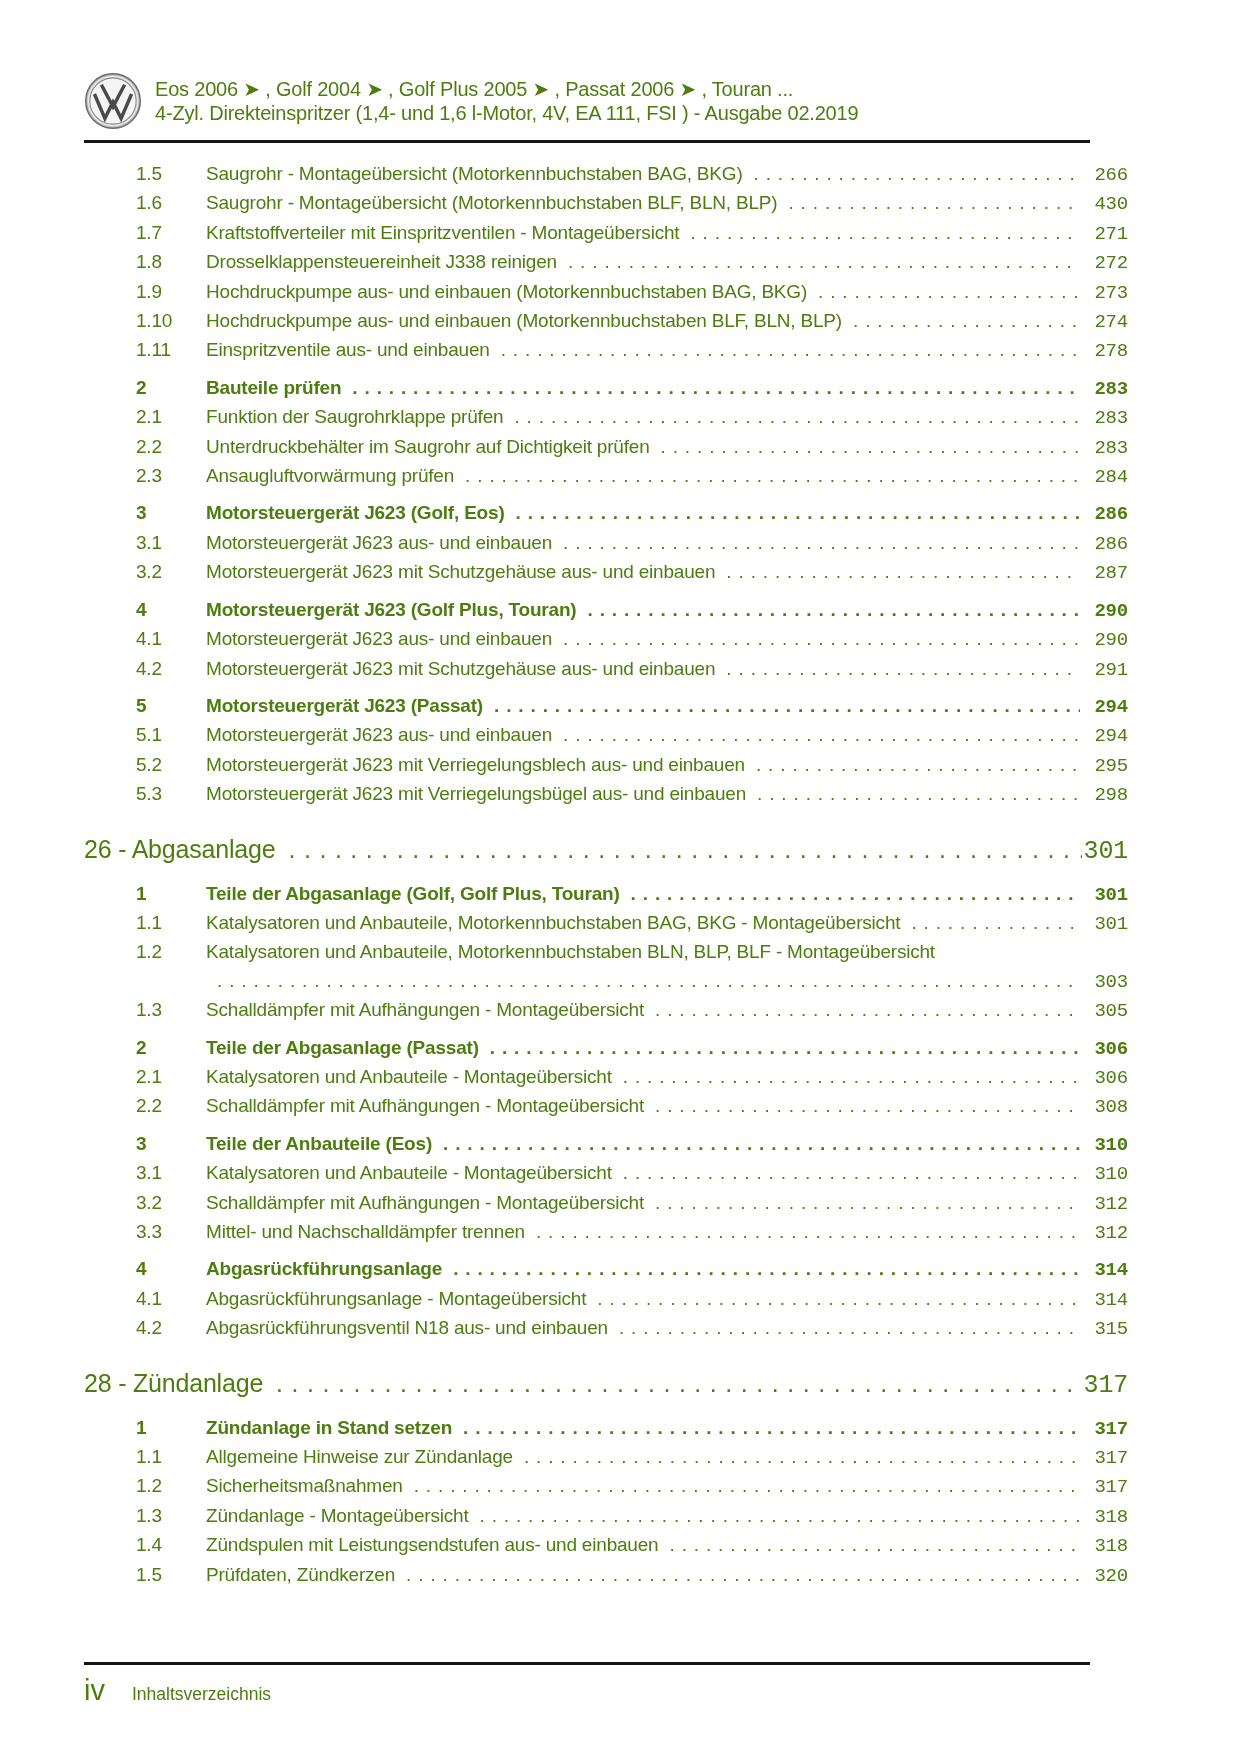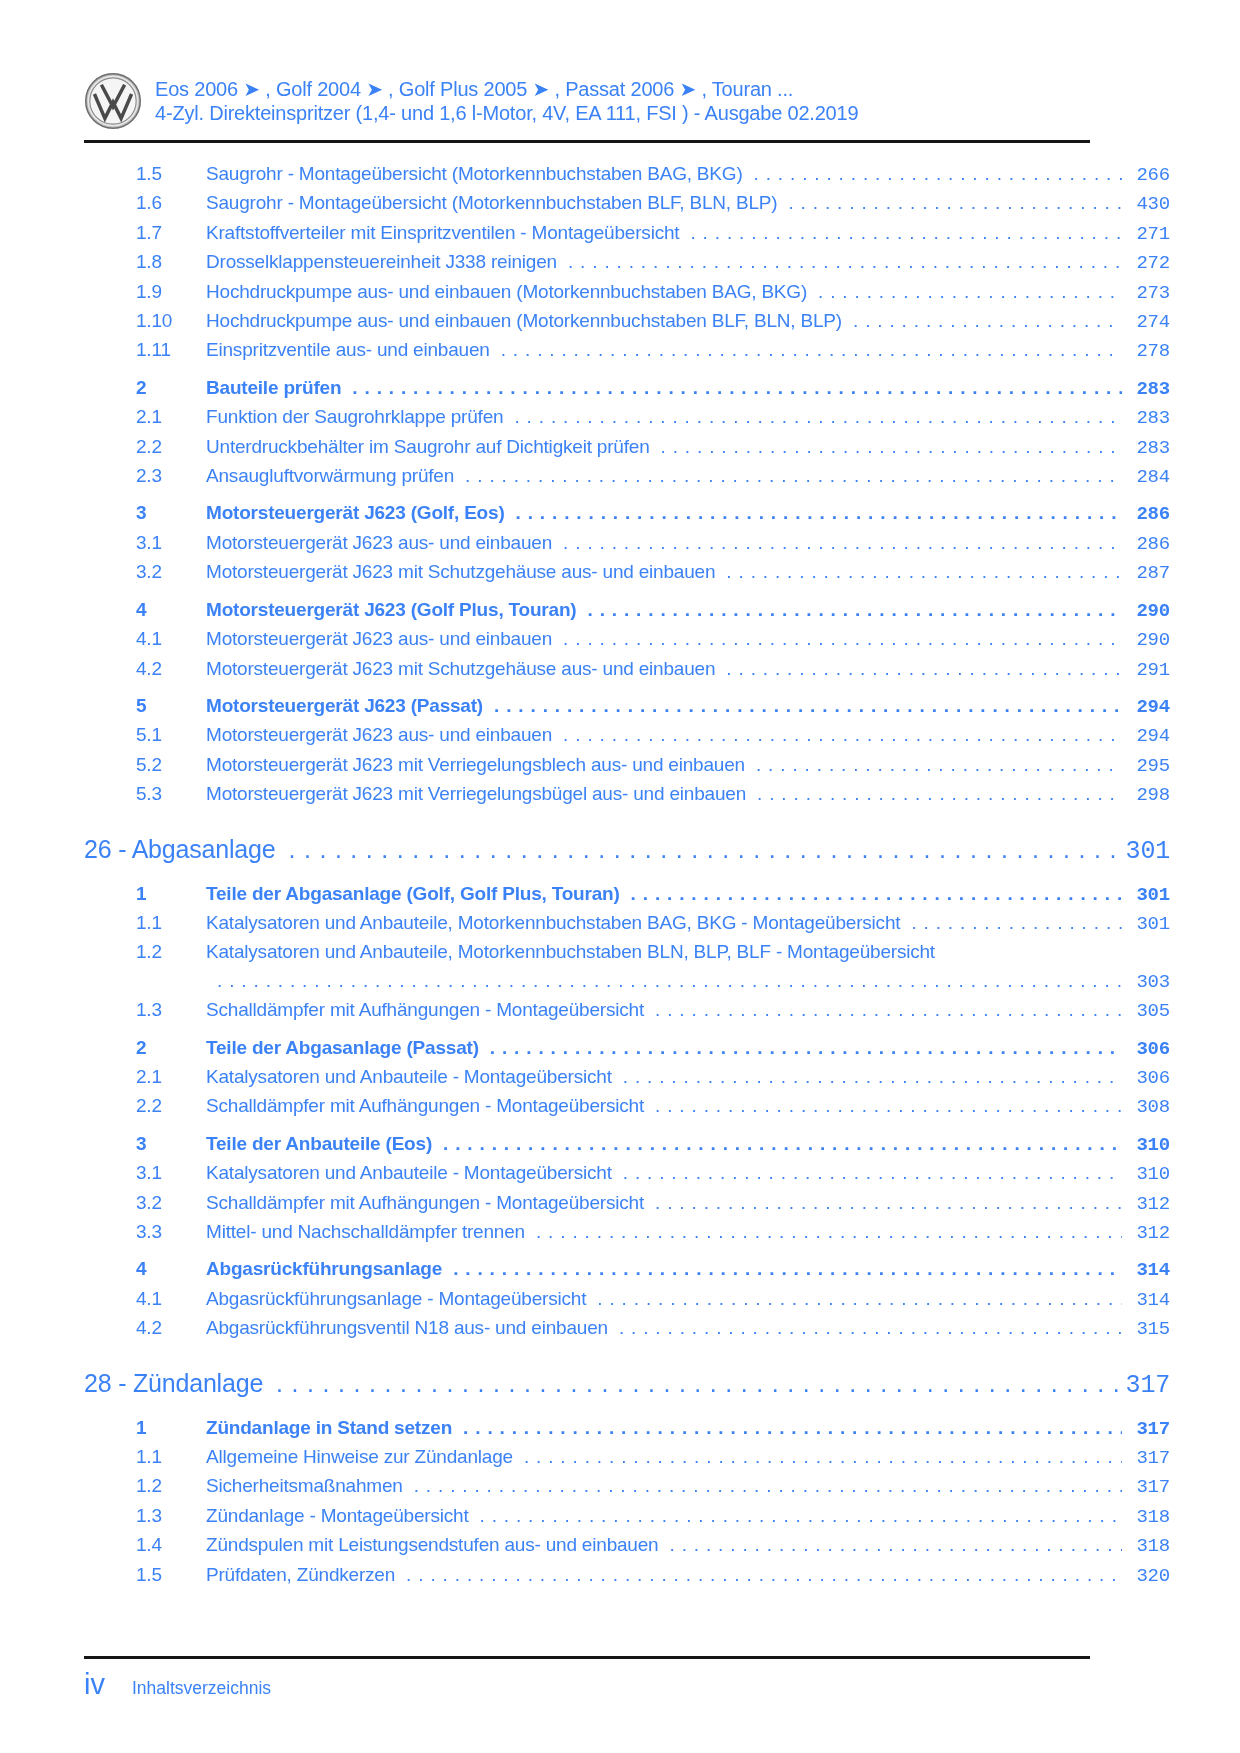--- a/index.html
+++ b/index.html
@@ -1,41 +1,41 @@
 <!DOCTYPE html>
 <html lang="de"><head>
 <meta charset="utf-8">
 <style>
   html,body{margin:0;padding:0;background:#e9e9e9;}
   .page{
     position:relative;
     width:1240px;height:1753px;
     margin:0 auto;
     background:#ffffff;
-    color:#3b82f6;
+    color:#4d7c0f;
     font-family:"Liberation Sans", sans-serif;
     display:flex;flex-direction:column;
     box-sizing:border-box;
     overflow:hidden;
     letter-spacing:-0.2px;
   }
   
   .header{
     margin:72px 150px 0 84px;
     display:flex;align-items:center;gap:13px;
   }
   .logo{flex:none;width:58px;height:58px;}
   .header-titles{font-size:20px;line-height:24px;white-space:nowrap;}
   .rule{
     border:none;border-top:3px solid #161616;
     margin:10px 150px 0 84px;height:0;
   }
   
   .toc{
-    margin:17px 70px 0 84px;
+    margin:17px 112px 0 84px;
     font-size:19px;
   }
   .entry{
     display:flex;align-items:baseline;
     padding-left:52px;
     line-height:28.4px;
     white-space:nowrap;
   }
   .entry .num{flex:none;width:70px;}
   .entry .title{flex:none;}
@@ -53,21 +53,21 @@
     display:flex;align-items:baseline;
     font-size:25px;
     line-height:36px;
     margin-top:21px;margin-bottom:10px;
     white-space:nowrap;
   }
   .chapter .leader{margin:0 2px 0 13px;}
   
   .footer-rule{margin-top:auto;}
   .footer{
-    margin:9px 150px 8px 84px;
+    margin:9px 150px 2px 84px;
     display:flex;align-items:baseline;gap:27px;
     padding-bottom:44px;
   }
   .footer .roman{font-size:29px;letter-spacing:0;}
   .footer .label{font-size:17.5px;letter-spacing:0;}
 </style>
 </head>
 <body>
 
 <div class="page">

